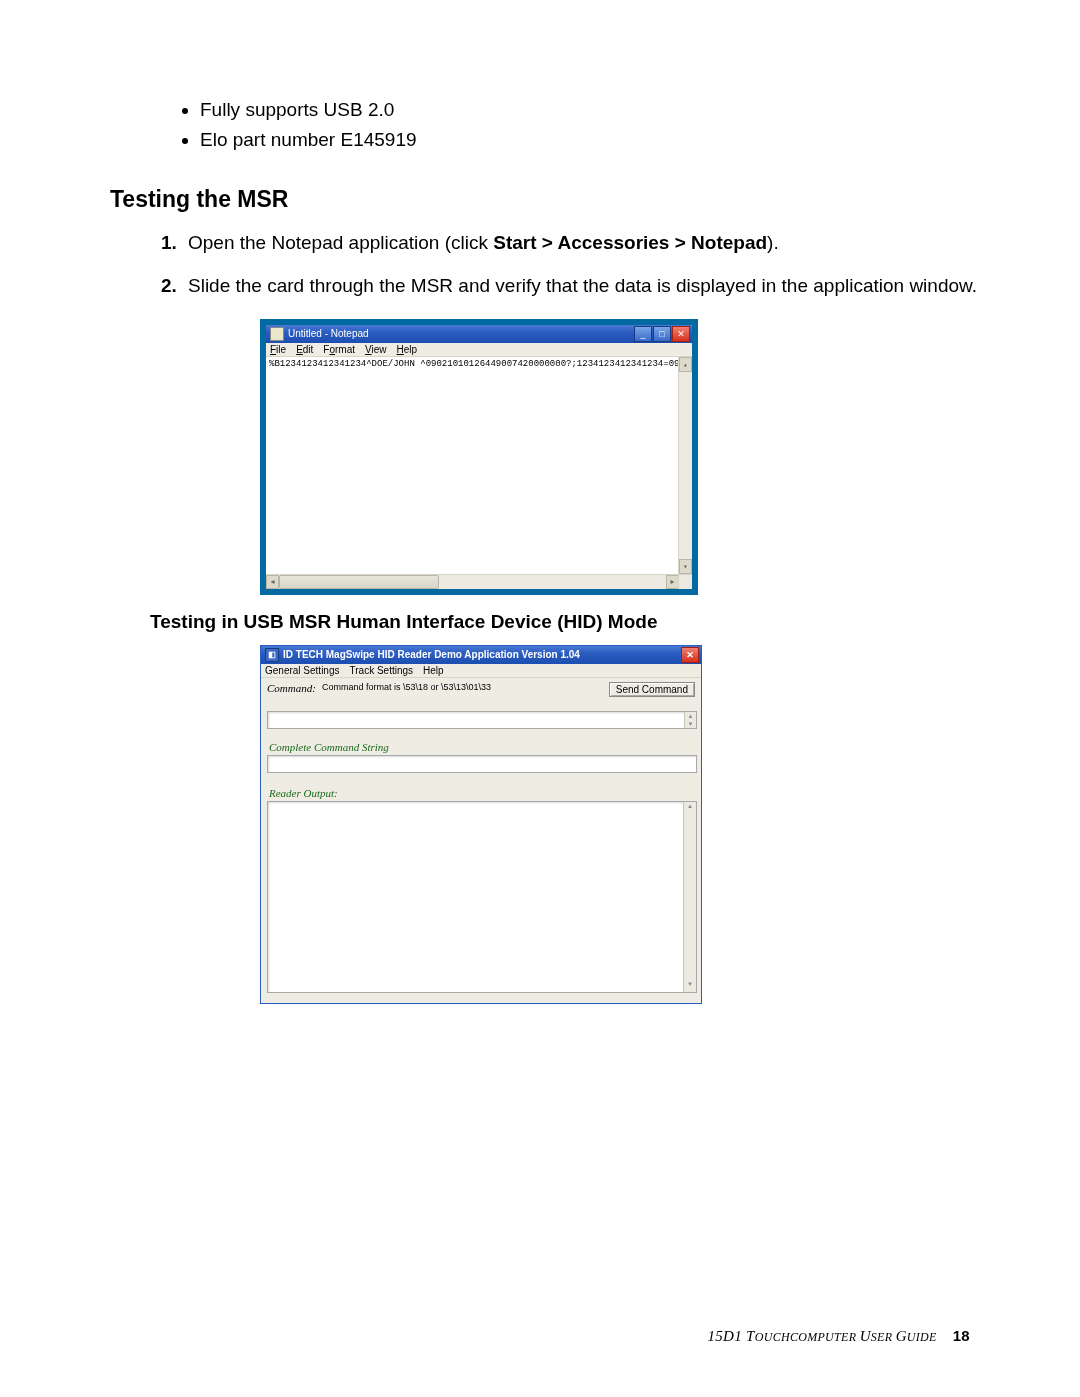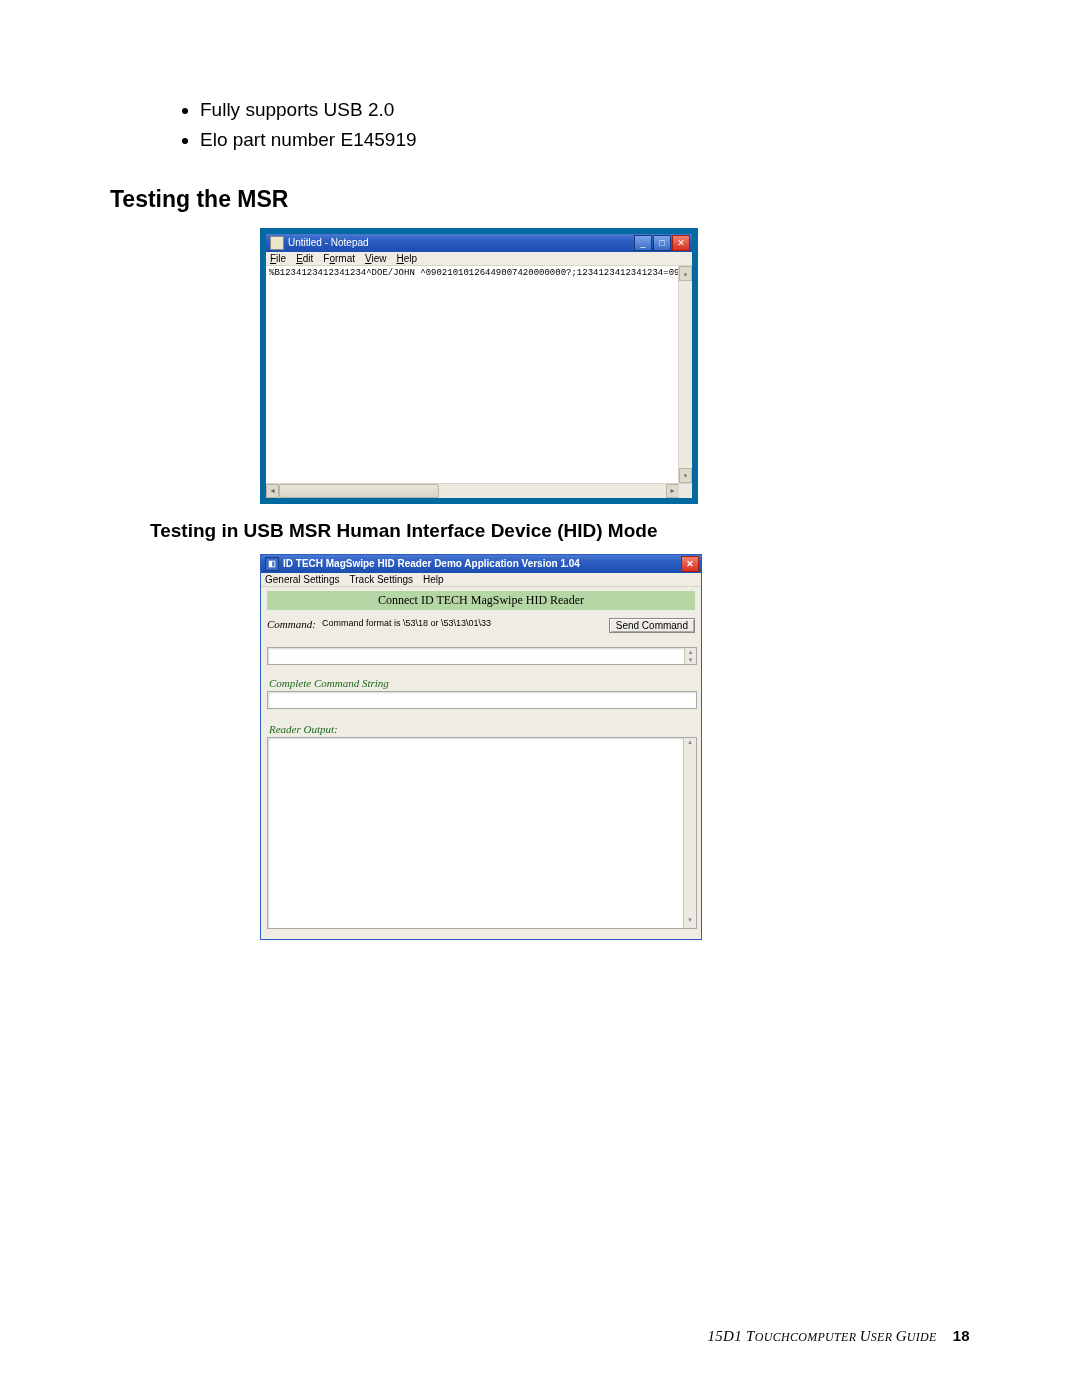--- a/index.html
+++ b/index.html
@@ -205,20 +205,26 @@
 <div class="page">
 
   <ul class="bullets">
     <li>Fully supports USB 2.0</li>
     <li>Elo part number E145919</li>
   </ul>
 
   <h2 class="section">Testing the MSR</h2>
 
 
+  <ol class="steps">
+    <li>
+      <span>Open the Notepad application (click </span><span class="bold">Start &gt; Accessories &gt; Notepad</span><span>).</span>
+    </li>
+    <li>Slide the card through the MSR and verify that the data is displayed in the application window.</li>
+  </ol>
 
   <div class="notepad">
     <div class="np-title">
       <div class="np-icon"></div>
       <span>Untitled - Notepad</span>
       <div class="spacer"></div>
       <div class="np-btn">_</div>
       <div class="np-btn">□</div>
       <div class="np-btn close">✕</div>
     </div>
@@ -255,21 +261,20 @@
       <span>ID TECH MagSwipe HID Reader Demo Application Version 1.04</span>
       <div class="spacer"></div>
       <div class="np-btn close">✕</div>
     </div>
     <div class="ms-menu">
       <span>General Settings</span>
       <span>Track Settings</span>
       <span>Help</span>
     </div>
     <div class="ms-body">
-      <div class="ms-connect">Connect ID TECH MagSwipe HID Reader</div>
       <div class="ms-row">
         <span class="ms-label-i">Command:</span>
         <span class="ms-hint">Command format is \53\18 or \53\13\01\33</span>
         <button class="ms-send">Send Command</button>
       </div>
       <div class="ms-input">
         <div class="mini-scroll">
             <div>▴</div>
             <div>▾</div>
           </div>

